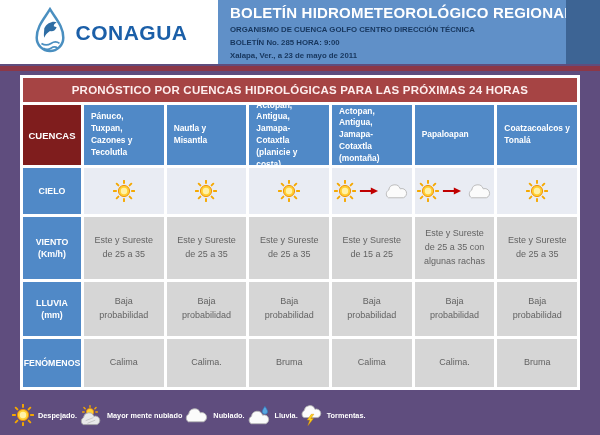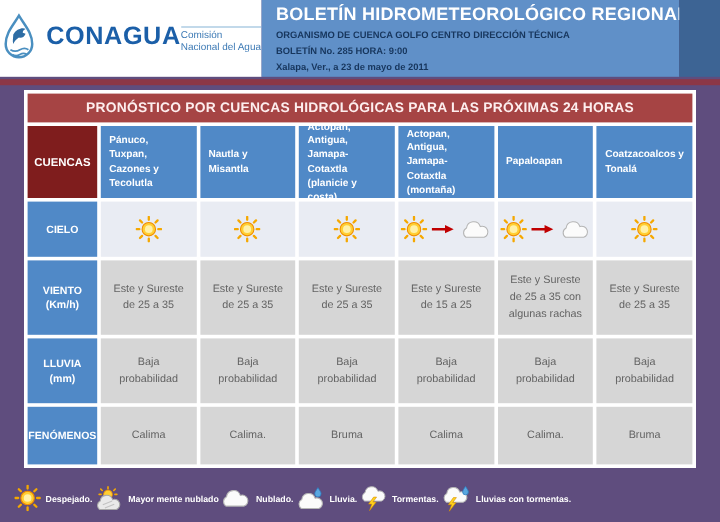--- a/index.html
+++ b/index.html
@@ -42,21 +42,20 @@
 
 <div class="header">
   <div class="logo-area">
     <svg width="38" height="50" viewBox="0 0 40 52">
       <path d="M20 2 C14 12 6 20 6 32 a14 14 0 0 0 28 0 C34 20 26 12 20 2 z" fill="#ffffff" stroke="#4a8fc0" stroke-width="2.6"></path>
       <path d="M14 22 c3-6 10-8 13-6 c-2 1-3 2-3 4 l3 1 c-1 3-4 5-7 4 c-3 2-5 4-6 7 c-1-3 0-7 0-10 z" fill="#2e6da4"></path>
       <path d="M11 38 q5 3 10 0 t9 0 M13 43 q4 2.5 8 0 t7 0" stroke="#4a8fc0" stroke-width="1.8" fill="none"></path>
     </svg>
     <div class="wordmark">
       <div class="brand">CONAGUA</div>
-      <div class="tagline">Comisión Nacional del Agua</div>
     </div>
   </div>
   <div class="blue-area">
     <div class="h-title">BOLETÍN  HIDROMETEOROLÓGICO REGIONAL</div>
     <div class="h-sub">ORGANISMO DE CUENCA GOLFO CENTRO DIRECCIÓN TÉCNICA</div>
     <div class="h-sub">BOLETÍN No. 285 HORA: 9:00</div>
     <div class="h-sub">Xalapa, Ver., a 23  de mayo de 2011</div>
   </div>
   <div class="dark-strip"></div>
 </div>
@@ -279,23 +278,13 @@
   </div>
   <div class="legend-item">
     <span class="licon">
         <svg width="25" height="23" viewBox="0 0 30 26">
           <path d="M7 15.5 A5 5 0 0 1 7.5 6.9 A6.6 6.6 0 0 1 20.3 5.6 A5.2 5.2 0 0 1 23.8 15.5 Z" fill="#fbfbfb" stroke="#b5b5b5" stroke-width="1"></path>
           <path d="M16 11.5 l-5 7 h3.2 l-2.2 6.5 6.5 -8.5 h-3.2 l3.7 -5 z" fill="#ffd21e" stroke="#d89000" stroke-width="0.6"></path>
         </svg>
       </span>
     <span class="llabel">Tormentas.</span>
   </div>
-  <div class="legend-item">
-    <span class="licon">
-        <svg width="27" height="23" viewBox="0 0 32 26">
-          <path d="M7 16.5 A5 5 0 0 1 7.5 7.9 A6.6 6.6 0 0 1 20.3 6.6 A5.2 5.2 0 0 1 23.8 16.5 Z" fill="#fbfbfb" stroke="#b5b5b5" stroke-width="1"></path>
-          <path d="M26 1 c1.7 2.5 2.8 4 2.8 5.5 a2.8 2.8 0 0 1 -5.6 0 c0 -1.5 1.1 -3 2.8 -5.5 z" fill="#5aa7e0" stroke="#2e7fc2" stroke-width="0.8"></path>
-          <path d="M14 12 l-5 7 h3.2 l-2.2 6.5 6.5 -8.5 h-3.2 l3.7 -5 z" fill="#ffd21e" stroke="#d89000" stroke-width="0.6"></path>
-        </svg>
-      </span>
-    <span class="llabel">Lluvias con tormentas.</span>
-  </div>
 </div>
 
 </body></html>

